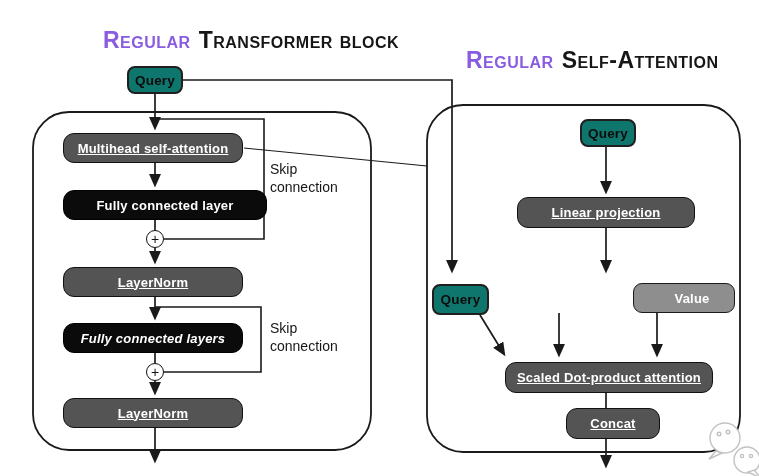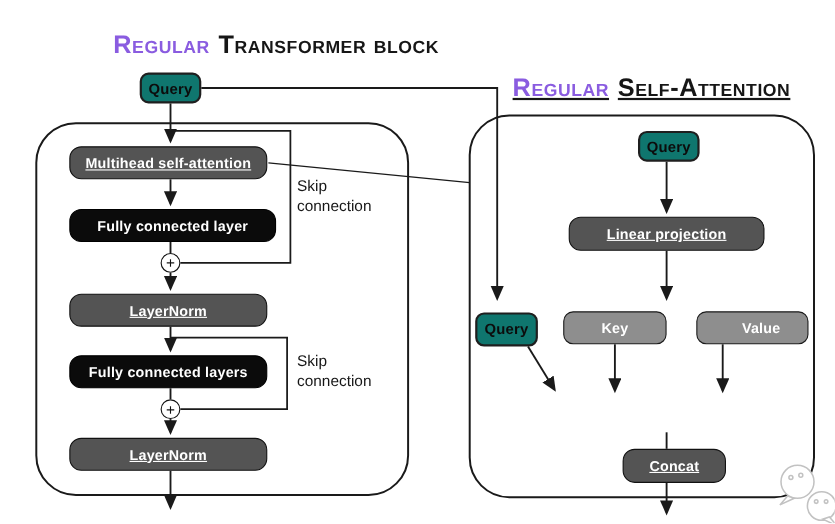--- a/index.html
+++ b/index.html
@@ -33,21 +33,21 @@
   }
 </style>
 </head>
 <body>
 
 <div id="stage">
 
   <div class="title" style="left:103px;top:6px;margin-top:21px;">
     <span class="accent">Regular</span><span>Transformer block</span>
   </div>
-  <div class="title" style="left:466px;top:66px;text-decoration:underline;">
+  <div class="title" style="left:466px;top:47px;">
     <span class="accent">Regular</span><span>Self-Attention</span>
   </div>
 
   <svg id="svg-layer" width="759" height="476" viewBox="0 0 759 476">
     <defs>
       <marker id="arr" markerWidth="9" markerHeight="8" refX="6.5" refY="3.5" orient="auto">
         <polygon points="0,0 8,3.5 0,7" fill="#1a1a1a"></polygon>
       </marker>
     </defs>
 
@@ -89,30 +89,30 @@
       <path d="M754,470 L761,478 L748,472 Z"></path>
       <circle cx="719" cy="434" r="1.8" fill="none"></circle>
       <circle cx="728" cy="432" r="1.8" fill="none"></circle>
       <circle cx="742" cy="456" r="1.6" fill="none"></circle>
       <circle cx="751" cy="456" r="1.6" fill="none"></circle>
     </g>
   </svg>
 
   <div class="node light" style="left:127px;top:66px;width:56px;height:28px;">Query</div>
   <div class="node dark" style="left:63px;top:133px;width:180px;height:30px;">Multihead self-attention</div>
-  <div class="node black" style="left:63px;top:190px;width:188px;height:30px;">Fully connected layer</div>
+  <div class="node black" style="left:63px;top:190px;width:204px;height:30px;">Fully connected layer</div>
   <div class="plus" style="left:146px;top:230px;">+</div>
   <div class="node dark" style="left:63px;top:267px;width:180px;height:30px;">LayerNorm</div>
-  <div class="node black" style="left:63px;top:323px;width:180px;height:30px;">Fully connected layers</div>
+  <div class="node black" style="left:63px;top:323px;width:180px;height:30px;font-style:italic;">Fully connected layers</div>
   <div class="plus" style="left:146px;top:363px;">+</div>
   <div class="node dark" style="left:63px;top:398px;width:180px;height:30px;">LayerNorm</div>
 
   <div class="skip-label" style="left:270px;top:161px;">Skip connection</div>
   <div class="skip-label" style="left:270px;top:320px;">Skip connection</div>
 
   <div class="node light" style="left:580px;top:119px;width:56px;height:28px;">Query</div>
   <div class="node dark" style="left:517px;top:197px;width:178px;height:31px;">Linear projection</div>
   <div class="node light" style="left:432px;top:284px;width:57px;height:31px;">Query</div>
-  <div class="node mid" style="left:512px;top:283px;width:94px;height:30px;">Key</div>
   <div class="node mid" style="left:633px;top:283px;width:102px;height:30px;padding-left:16px;">Value</div>
+  <div class="node dark" style="left:505px;top:362px;width:208px;height:31px;">Scaled Dot-product attention</div>
   <div class="node dark" style="left:566px;top:408px;width:94px;height:31px;">Concat</div>
 
 </div>
 
 </body></html>

